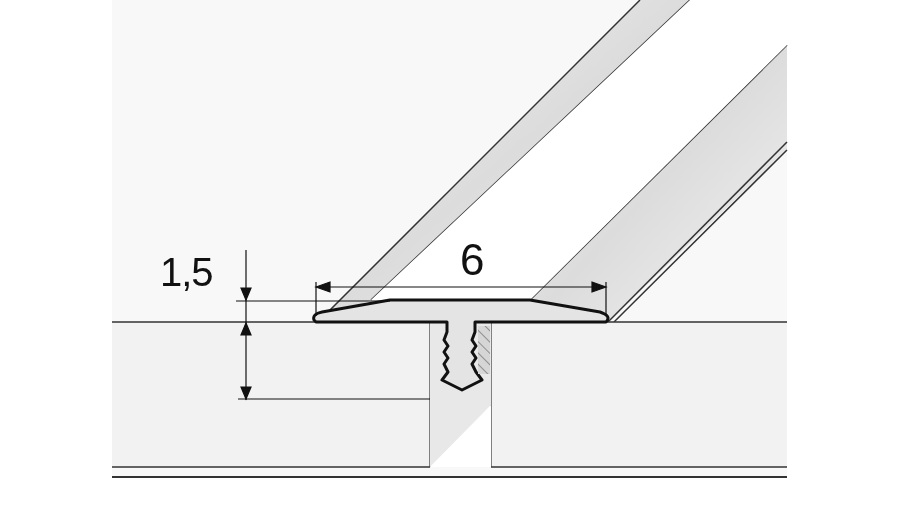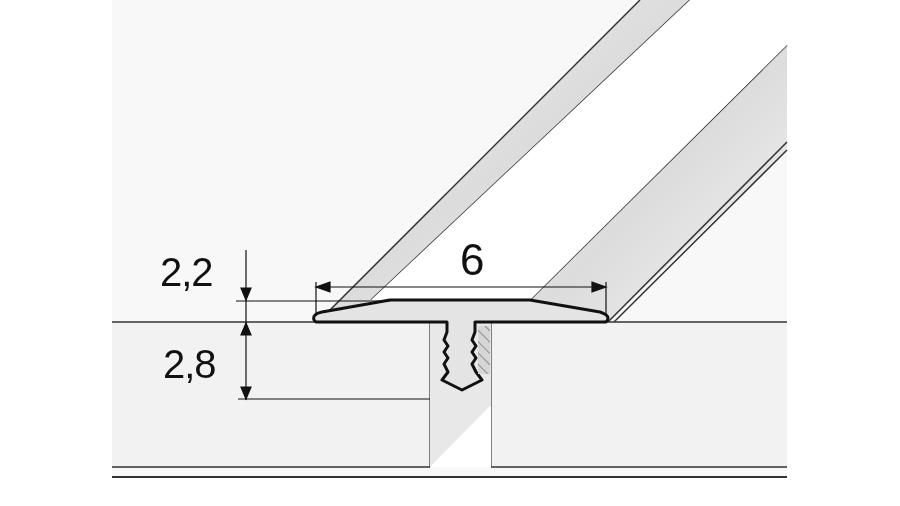--- a/index.html
+++ b/index.html
@@ -72,15 +72,14 @@
       <line x1="246" y1="250" x2="246" y2="400"></line>
       <line x1="236" y1="301" x2="390" y2="301"></line>
       <line x1="238" y1="399" x2="430" y2="399"></line>
       <polygon points="246,300 241,288 251,288"></polygon>
       <polygon points="246,323 241,335 251,335"></polygon>
       <polygon points="246,399 241,387 251,387"></polygon>
     </g>
   </svg>
 
   <div class="dim-label" style="left:460px;top:238px;font-size:44px;">6</div>
-  <div class="dim-label" style="left:160px;top:252px;">2,2</div>
-  <div class="dim-label" style="left:163px;top:344px;">2,8</div>
+  <div class="dim-label" style="left:160px;top:252px;">1,5</div>
 </div>
 
 </body></html>

